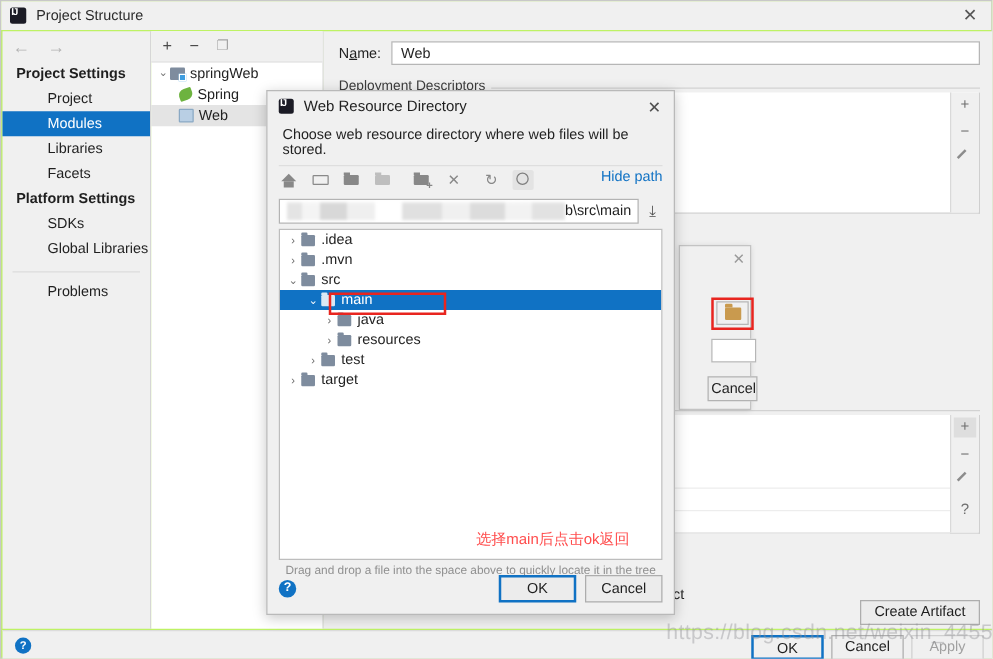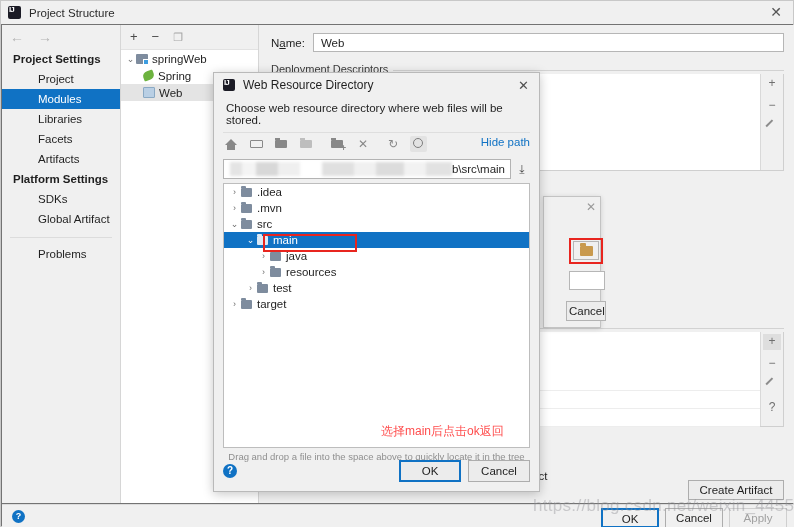--- a/index.html
+++ b/index.html
@@ -3,21 +3,21 @@
 <meta charset="utf-8">
 <style>
   html,body{margin:0;padding:0;}
   body{
     width:794px;height:527px;overflow:hidden;position:relative;
     font-family:"Liberation Sans","DejaVu Sans",sans-serif;
     font-size:11.5px;color:#1f1f1f;background:#f0f0f0;
     -webkit-font-smoothing:antialiased;
   }
   
-  #app-window{position:absolute;left:0;top:0;width:794px;height:527px;background:#737373;border:1px solid #c8c8c8;box-sizing:border-box;}
+  #app-window{position:absolute;left:0;top:0;width:794px;height:527px;background:#bef264;border:1px solid #c8c8c8;box-sizing:border-box;}
   #titlebar{height:23px;display:flex;align-items:center;padding-left:7px;background:#f0f0f0;}
   .ij-logo{width:13px;height:13px;background:#1b1b25;border-radius:2px;position:relative;flex:none;}
   .ij-logo:before{content:"IJ";position:absolute;left:1px;top:-1px;font-size:8px;color:#fff;font-family:"Liberation Sans",sans-serif;font-weight:bold;letter-spacing:-1px;}
   #title-text{margin-left:8px;font-size:11.5px;color:#2b2b2b;}
   #win-close{position:absolute;right:9px;top:4px;width:16px;height:16px;color:#555;font-size:14px;line-height:15px;text-align:center;cursor:default;}
 
   #content{position:absolute;left:1px;top:24px;width:792px;height:478px;display:flex;}
 
   
   #sidebar{width:119px;background:#f0f0f0;border-right:1px solid #d6d6d6;box-sizing:border-box;position:relative;}
@@ -146,24 +146,23 @@
     <div id="sidebar">
       <div id="nav-arrows">
         <span class="nav-arrow">←</span>
         <span class="nav-arrow">→</span>
       </div>
       <div class="side-group">Project Settings</div>
       <div class="side-item">Project</div>
       <div class="side-item sel">Modules</div>
       <div class="side-item">Libraries</div>
       <div class="side-item">Facets</div>
-      <div class="side-item">Artifacts</div>
       <div class="side-group">Platform Settings</div>
       <div class="side-item">SDKs</div>
-      <div class="side-item">Global Artifact</div>
+      <div class="side-item">Global Libraries</div>
       <div class="side-sep"></div>
       <div class="side-item">Problems</div>
     </div>
 
     <div id="modules-panel">
       <div id="modules-toolbar">
         <span class="tb-ic">+</span>
         <span class="tb-ic">−</span>
         <span class="tb-ic" style="opacity:.45;font-size:11px">❐</span>
       </div>

